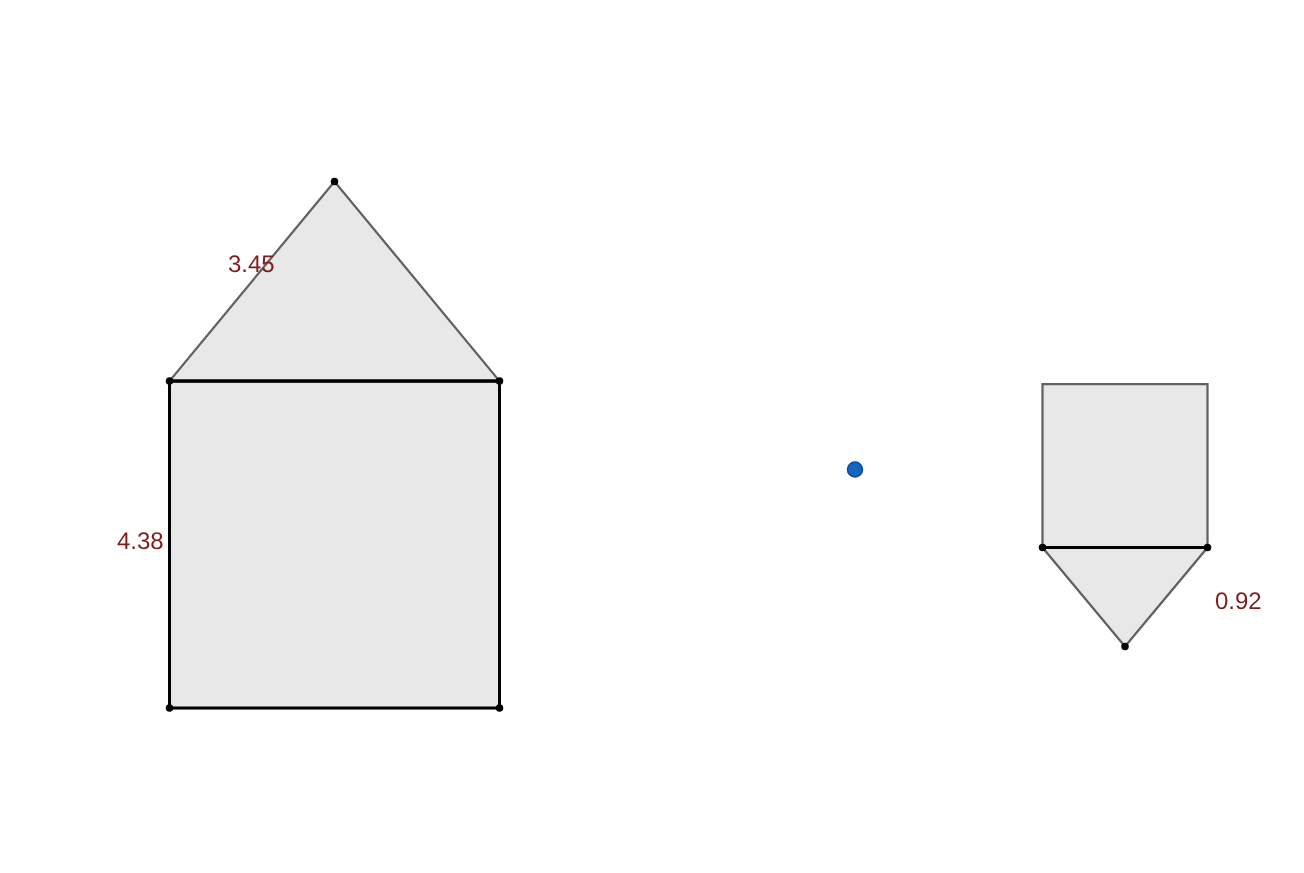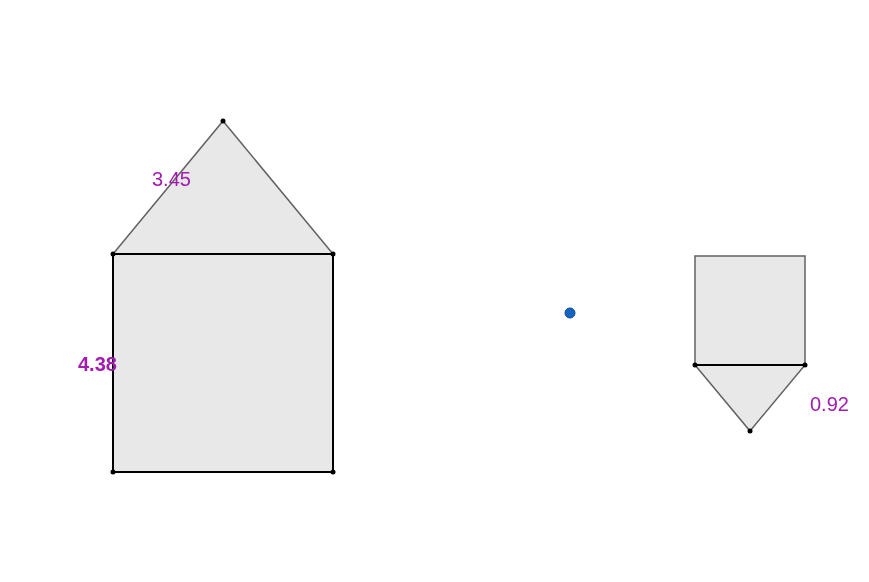--- a/index.html
+++ b/index.html
@@ -11,22 +11,22 @@
       font-family: Arial, sans-serif;
       position: relative;
     }
     svg {
       position: absolute;
       top: 0;
       left: 0;
     }
     .label {
       position: absolute;
-      font-size: 20px;
-      color: #a21caf;
+      font-size: 16px;
+      color: #7f1d1d;
       font-family: Arial, sans-serif;
     }
   </style>
 </head>
 <body>
 
 <svg width="869" height="582">
 
   <g>
 
@@ -56,15 +56,15 @@
     <circle cx="805" cy="365" r="2.5" fill="#000"></circle>
     <circle cx="695" cy="365" r="2.5" fill="#000"></circle>
     <circle cx="750" cy="431" r="2.5" fill="#000"></circle>
   </g>
 
   <circle cx="570" cy="313" r="5" fill="#1565c0" stroke="#0d47a1" stroke-width="1"></circle>
 </svg>
 
 <div class="label" style="left:152px; top:168px;">3.45</div>
 
-<div class="label" style="left:78px; top:353px;font-weight:bold;">4.38</div>
+<div class="label" style="left:78px; top:353px;">4.38</div>
 
 <div class="label" style="left:810px; top:393px;">0.92</div>
 
 </body></html>

